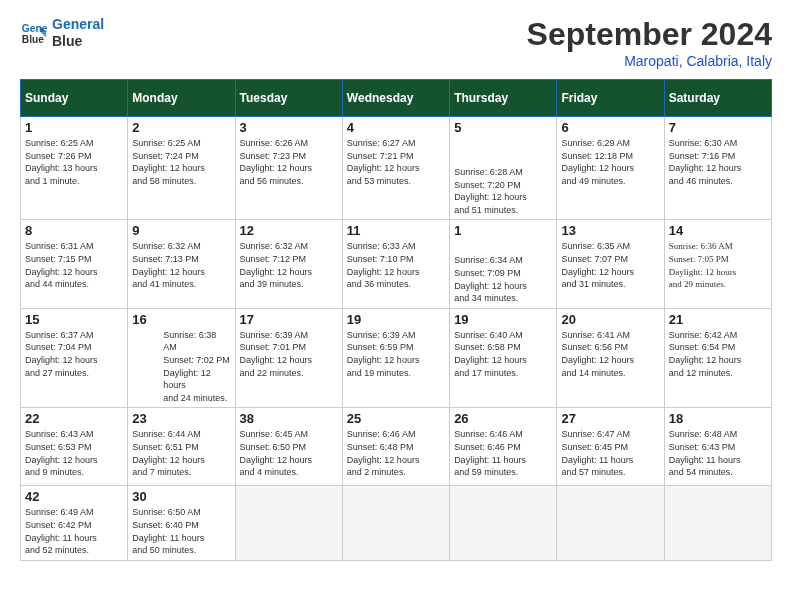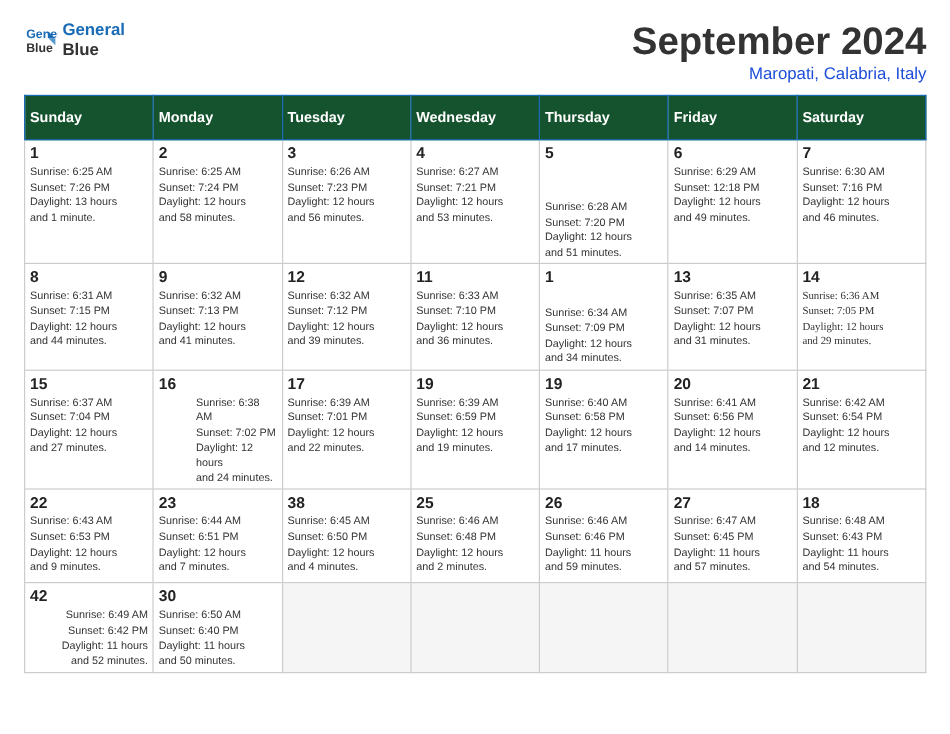--- a/index.html
+++ b/index.html
@@ -320,21 +320,21 @@
             <span class="day-num">18</span>
             <div class="day-info" style="white-space: pre-line;">Sunrise: 6:48 AM
 Sunset: 6:43 PM
 Daylight: 11 hours
 and 54 minutes.</div>
           </td>
         </tr>
         <tr class="last-row">
           <td>
             <span class="day-num">42</span>
-            <div class="day-info" style="white-space: pre-line; text-align: right;">Sunrise: 6:49 AM
+            <div class="day-info" style="white-space: pre-line;">Sunrise: 6:49 AM
 Sunset: 6:42 PM
 Daylight: 11 hours
 and 52 minutes.</div>
           </td>
           <td>
             <span class="day-num">30</span>
             <div class="day-info" style="white-space: pre-line;">Sunrise: 6:50 AM
 Sunset: 6:40 PM
 Daylight: 11 hours
 and 50 minutes.</div>

